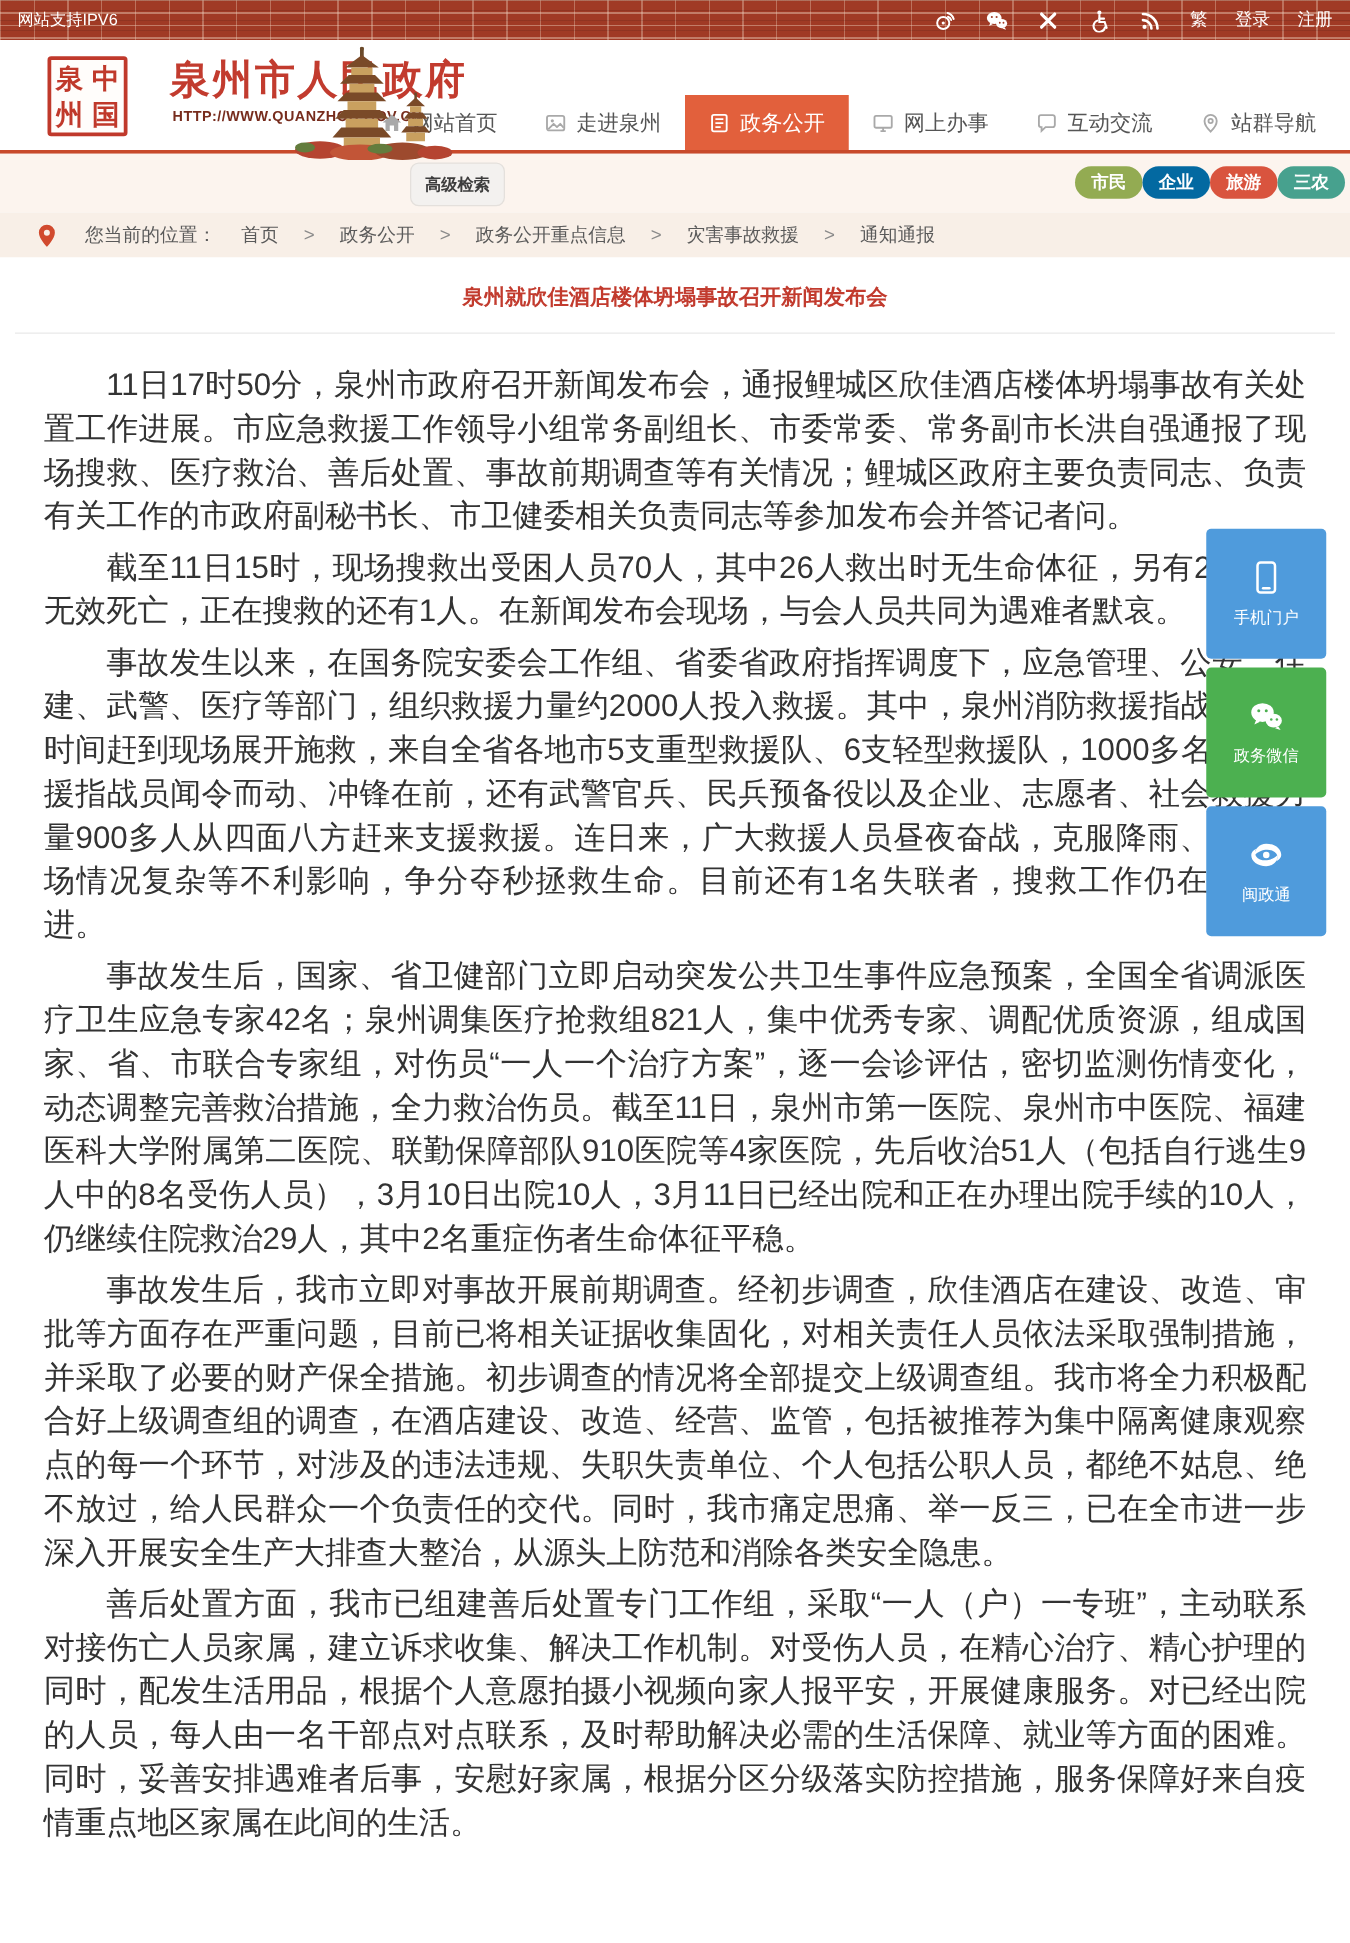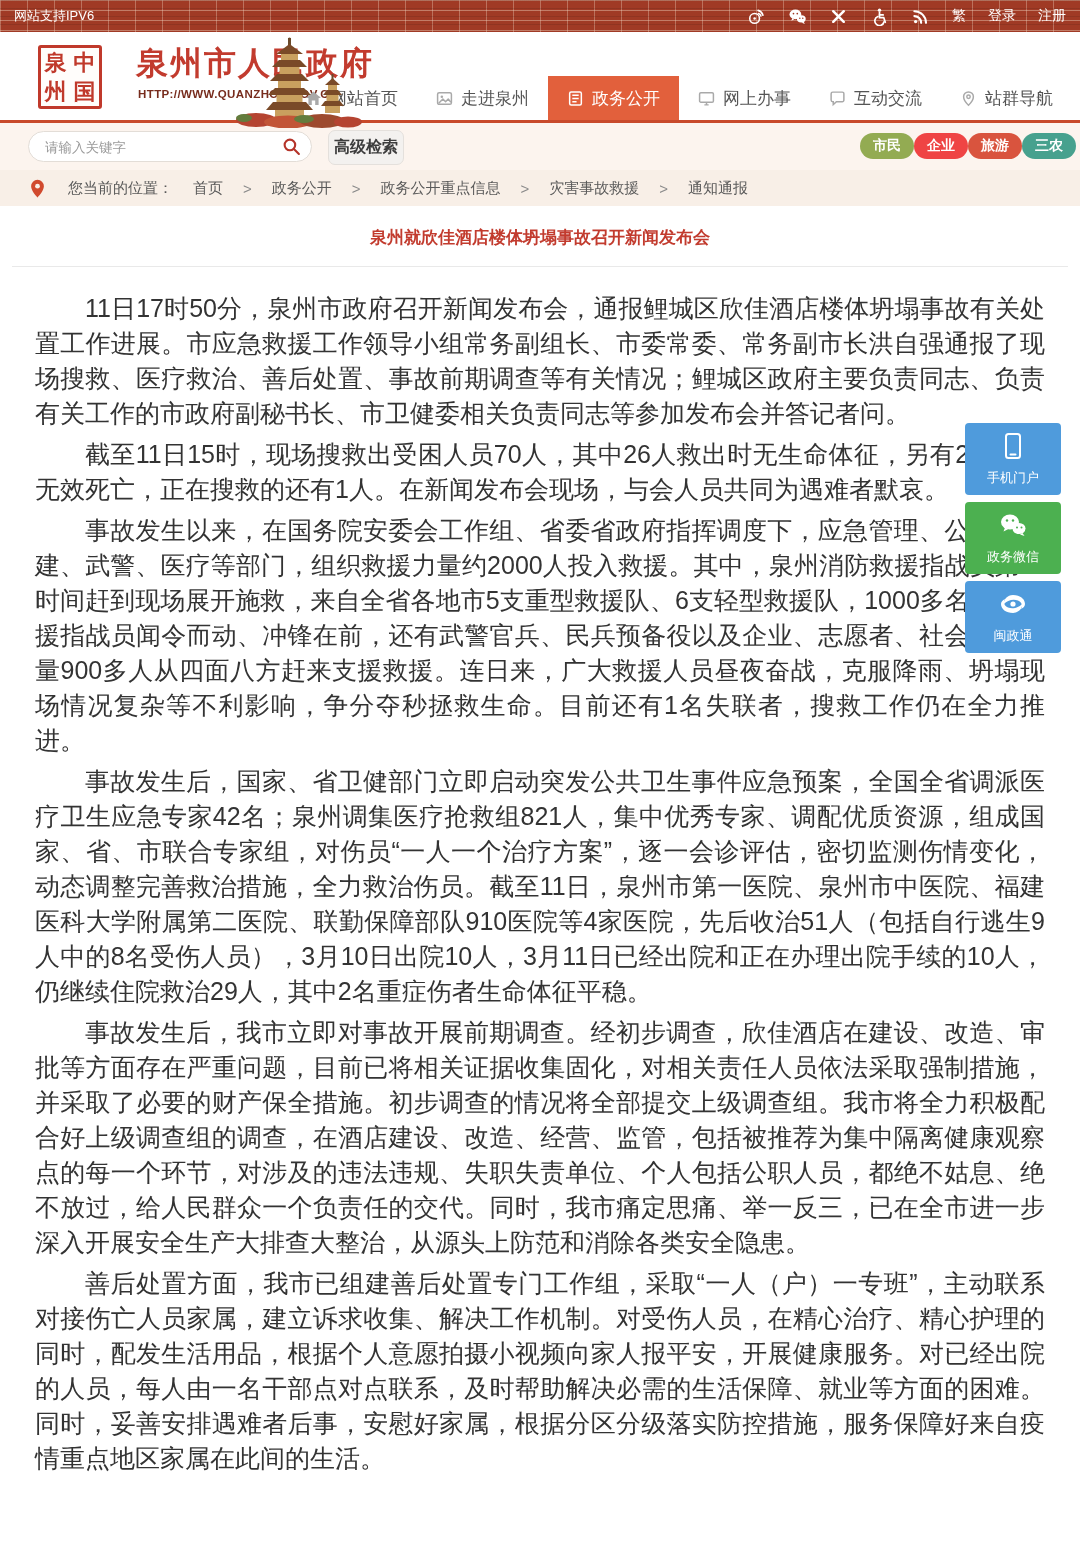--- a/index.html
+++ b/index.html
@@ -60,21 +60,21 @@
   }
   .search-input{
     position:absolute;left:14px;top:1px;width:230px;height:27px;border:none;outline:none;
     font-size:13.5px;color:#333;background:transparent;font-family:"Liberation Sans",sans-serif;
   }
   .search-input::placeholder{color:#9a9a9a;}
   .search-icon{position:absolute;right:10px;top:5px;width:19px;height:19px;color:#b5342a;cursor:pointer;}
   .search-icon svg{width:100%;height:100%;}
   .adv-btn{
     position:absolute;left:328px;top:7px;width:74px;height:33px;background:#f3f1ef;
-    border:1px solid #e4e0dc;border-radius:7px;font-size:16px;font-weight:bold;color:#3d3d3d;
+    border:1px solid #e4e0dc;border-radius:7px;font-size:13px;font-weight:bold;color:#3d3d3d;
     display:flex;align-items:center;justify-content:center;cursor:pointer;
   }
   .tags{position:absolute;right:4px;top:10px;display:flex;}
   .tag{
     height:26px;padding:0 13px;border-radius:13px;color:#fff;font-size:14px;font-weight:bold;
     display:flex;align-items:center;cursor:pointer;
   }
   
   .breadcrumb-strip{position:absolute;top:170px;left:0;width:1080px;height:36px;background:#f8efe7;}
   .breadcrumb{position:absolute;left:30px;top:0;height:36px;display:flex;align-items:center;gap:20px;font-size:15px;color:#5a5a5a;}
@@ -86,21 +86,21 @@
   .article{position:absolute;top:206px;left:0;width:1080px;bottom:0;background:#fff;}
   .article-title{margin:20px 40px 0;text-align:center;font-size:17px;font-weight:bold;color:#c23b2e;}
   .article-meta{margin-top:17px;text-align:center;font-size:13px;color:#7d7d7d;}
   .article-meta span{margin:0 13px;}
   .divider{margin:17px 12px 0;border-top:1px solid #e9e9e9;height:0;}
   .article-body{margin:24px 35px 0;font-size:25px;line-height:35px;color:#333;text-align:justify;}
   .article-body p{margin:0 0 6px;text-indent:2em;}
   
   .float-stack{position:absolute;left:965px;top:423px;width:96px;z-index:5;}
   .float-btn{
-    width:96px;height:72px;border-radius:4px;margin-bottom:7px;color:#fff;cursor:pointer;
+    width:96px;height:104px;border-radius:4px;margin-bottom:7px;color:#fff;cursor:pointer;
     display:flex;flex-direction:column;align-items:center;justify-content:center;
   }
   .float-btn .fb-icon{width:30px;height:30px;display:inline-flex;}
   .float-btn .fb-icon svg{width:100%;height:100%;}
   .float-btn .fb-label{margin-top:8px;font-size:13px;}
 </style>
 </head>
 <body>
 
 <div class="topbar">
@@ -246,33 +246,24 @@
           <path d="M8 1.8 a4.6 4.6 0 0 1 4.6 4.6 C12.6 10 8 14.4 8 14.4 S3.4 10 3.4 6.4 A4.6 4.6 0 0 1 8 1.8 Z"></path>
           <circle cx="8" cy="6.4" r="1.6"></circle>
         </svg>
       </span>
       <span>站群导航</span>
     </div>
   </div>
 </div>
 
 <div class="search-strip">
-  <div class="search-box">
-    <input class="search-input" type="text" placeholder="请输入关键字" style="">
-    <span class="search-icon">
-      <svg viewBox="0 0 18 18" fill="none" stroke="currentColor" stroke-width="2" stroke-linecap="round">
-        <circle cx="7.5" cy="7.5" r="5"></circle>
-          <path d="M11.5 11.5 L16 16"></path>
-      </svg>
-    </span>
-  </div>
   <div class="adv-btn">高级检索</div>
   <div class="tags">
     <div class="tag" style="background-color: rgb(147, 171, 82);">市民</div>
-    <div class="tag" style="background-color: #ef4444;">企业</div>
+    <div class="tag" style="background-color: #0369a1;">企业</div>
     <div class="tag" style="background-color: rgb(217, 84, 62);">旅游</div>
     <div class="tag" style="background-color: rgb(71, 161, 142);">三农</div>
   </div>
 </div>
 
 <div class="breadcrumb-strip">
   <div class="breadcrumb">
     <span class="bc-pin">
       <svg viewBox="0 0 15 19" fill="currentColor">
         <path d="M7.5 0.8 a6.4 6.4 0 0 1 6.4 6.4 C13.9 12 7.5 18.4 7.5 18.4 S1.1 12 1.1 7.2 A6.4 6.4 0 0 1 7.5 0.8 Z"></path>

